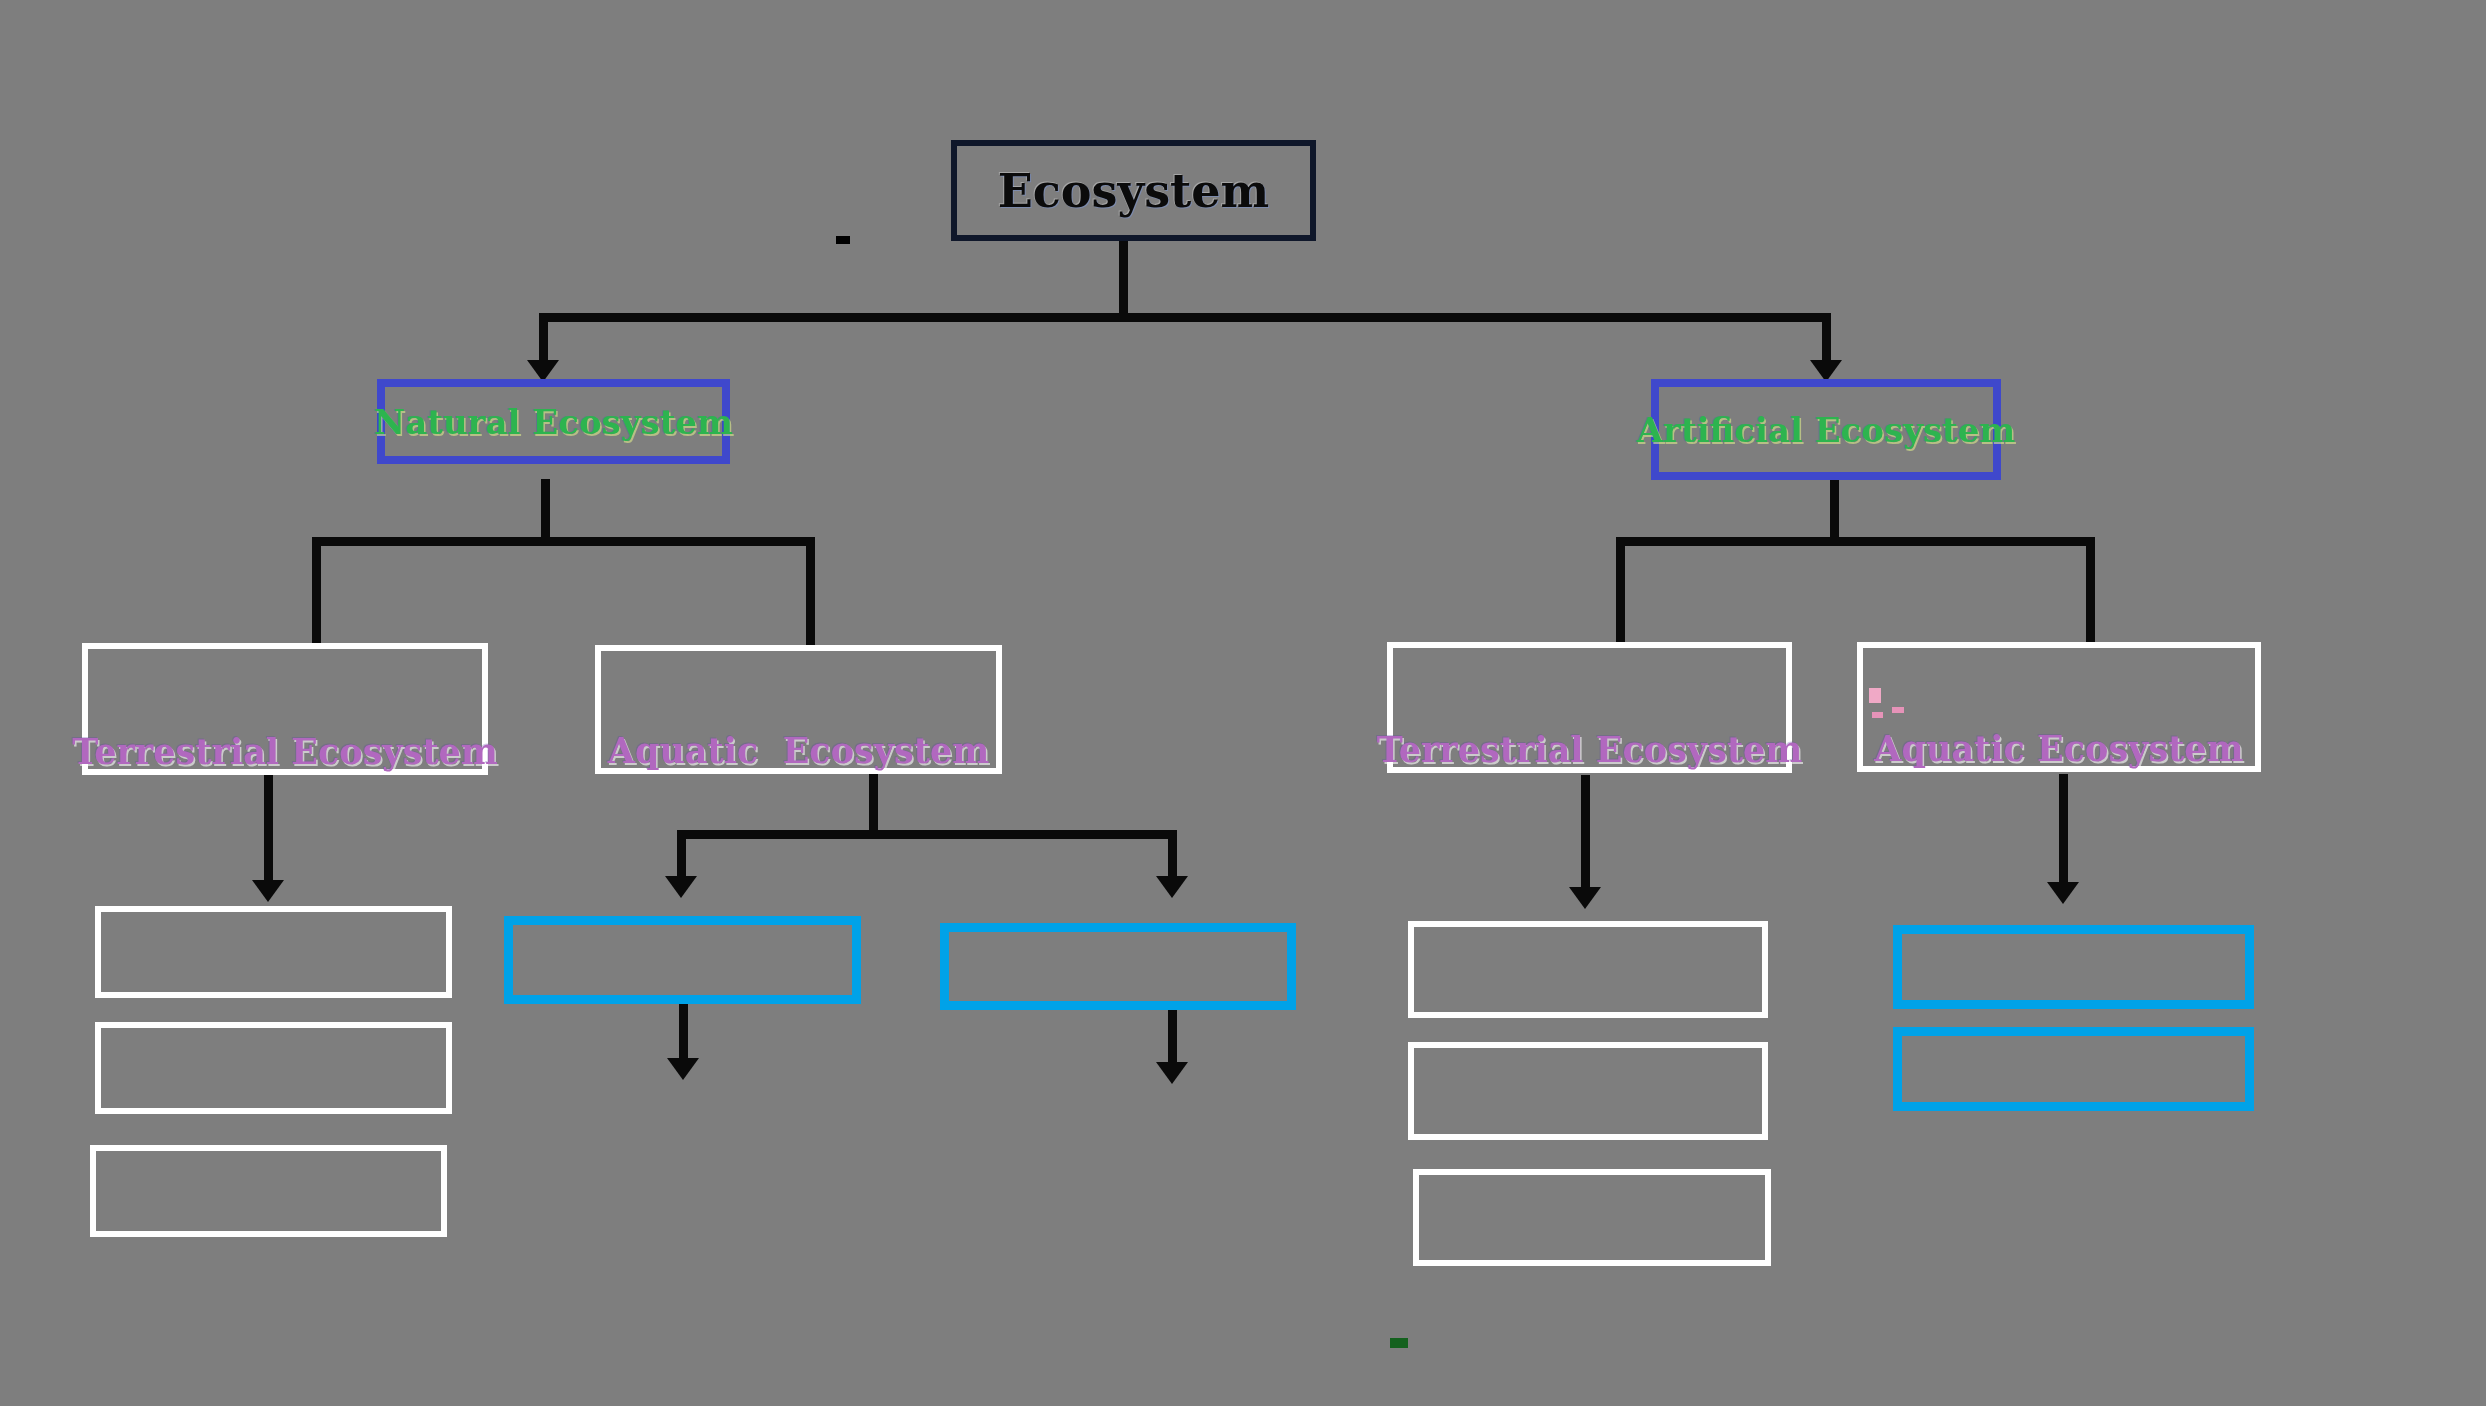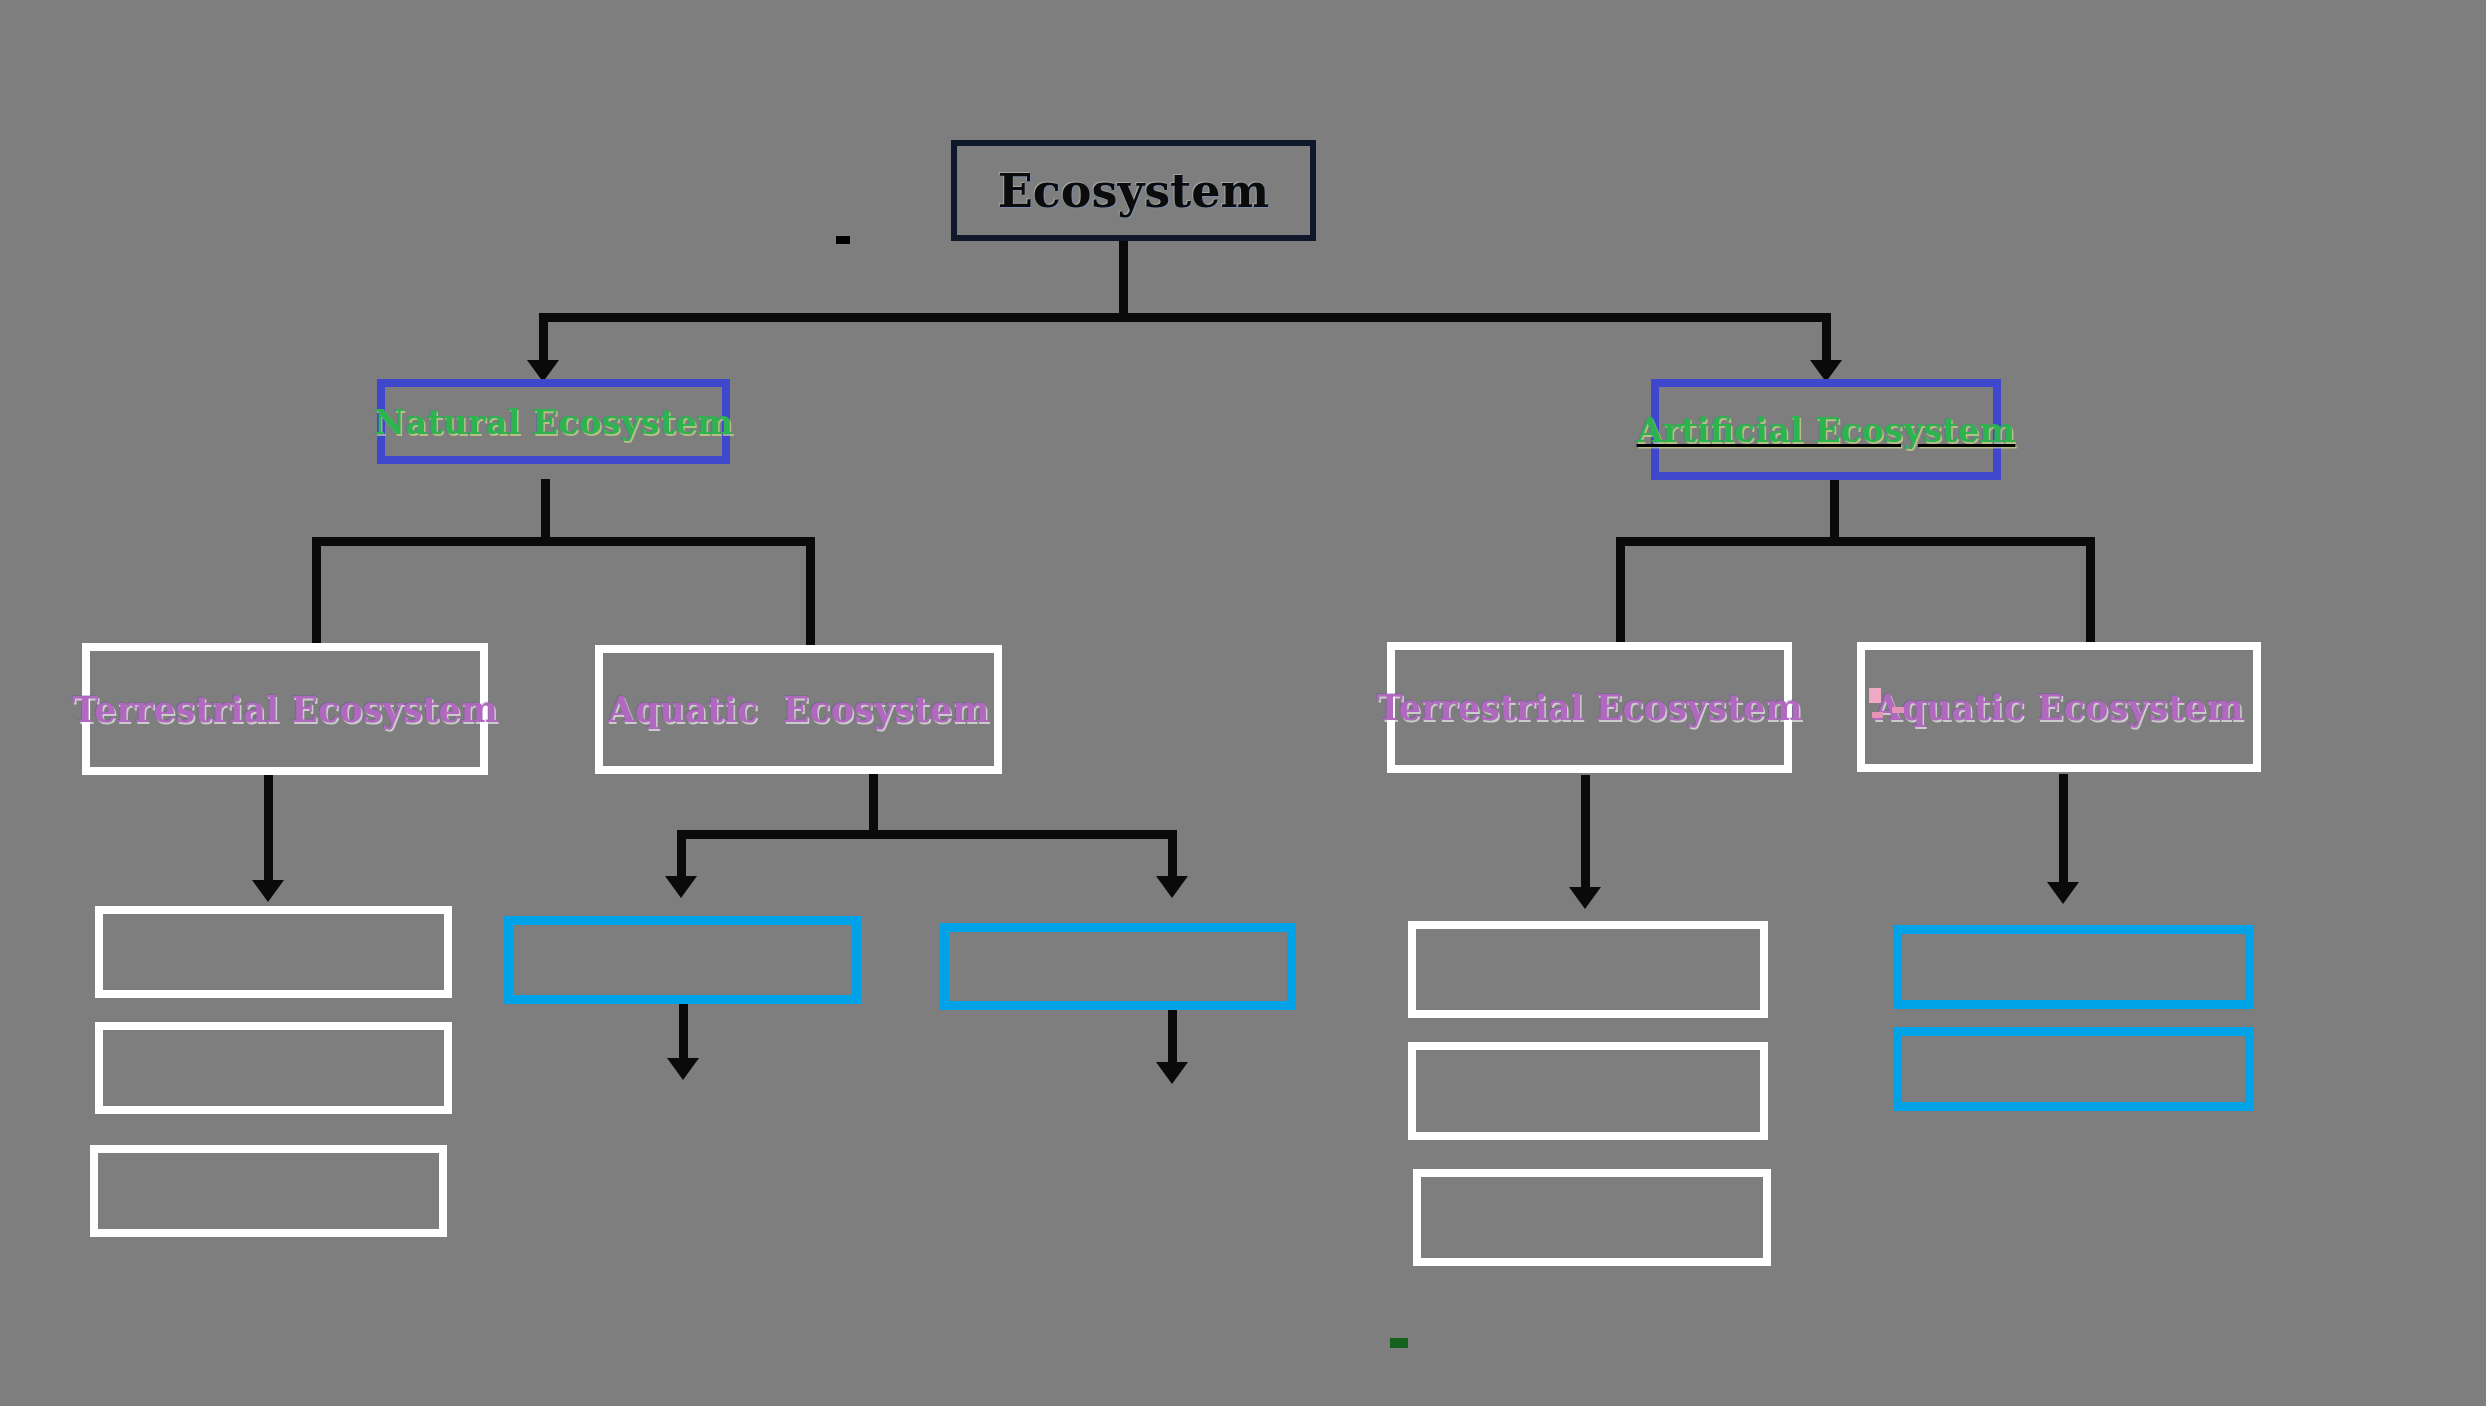--- a/index.html
+++ b/index.html
@@ -3,21 +3,21 @@
 <meta charset="utf-8">
 <style>
   html,body{margin:0;padding:0;background:#7E7E7E;}
   .canvas{
     position:relative;width:2486px;height:1406px;background:#7E7E7E;
     font-family:"DejaVu Serif", serif;overflow:hidden;
   }
   .node{position:absolute;display:flex;align-items:center;justify-content:center;box-sizing:border-box;background:transparent;}
   .bd-green{border:6px solid #0f172a;}
   .bd-blue{border:8px solid #3F48CC;}
-  .bd-red{border:8px solid #ffffff;}
+  .bd-red{border:6px solid #ffffff;align-items:flex-end;}
   .bd-cyan{border:9px solid #00A2E8;}
   .label{font-weight:bold;white-space:pre;line-height:1;}
   .t-black{color:#0b0b0b;font-size:46px;text-shadow:1px 1px 0 rgba(120,160,255,.35),-1px -1px 0 rgba(255,255,255,.30);}
   .t-green{color:#2DB44F;font-size:34px;text-shadow:1.5px 1.5px 0 rgba(230,244,140,.55),-1px 0 0 rgba(30,90,180,.25);}
   .t-purple{color:#B168BF;font-size:35px;text-shadow:1.5px 1.5px 0 rgba(255,255,255,.6),-1px -1px 0 rgba(90,70,160,.28);}
   .line{position:absolute;background:#0a0a0a;}
   .ahead{position:absolute;width:0;height:0;border-left:16px solid transparent;border-right:16px solid transparent;border-top:22px solid #0a0a0a;}
   .mark{position:absolute;}
 </style>
 </head>
@@ -64,21 +64,21 @@
   <div class="ahead" style="left:2047px;top:882px;"></div>
 
   <div class="node bd-green" style="left:951px;top:140px;width:365px;height:101px;">
     <span class="label t-black">Ecosystem</span>
   </div>
 
   <div class="node bd-blue" style="left:377px;top:379px;width:353px;height:85px;text-align:right;">
     <span class="label t-green">Natural Ecosystem</span>
   </div>
 
-  <div class="node bd-blue" style="left:1651px;top:379px;width:350px;height:101px;text-decoration:underline;">
+  <div class="node bd-blue" style="left:1651px;top:379px;width:350px;height:101px;">
     <span class="label t-green">Artificial Ecosystem</span>
   </div>
 
   <div class="node bd-red" style="left:82px;top:643px;width:406px;height:132px;">
     <span class="label t-purple">Terrestrial Ecosystem</span>
   </div>
 
   <div class="node bd-red" style="left:595px;top:645px;width:407px;height:129px;">
     <span class="label t-purple">Aquatic  Ecosystem</span>
   </div>

